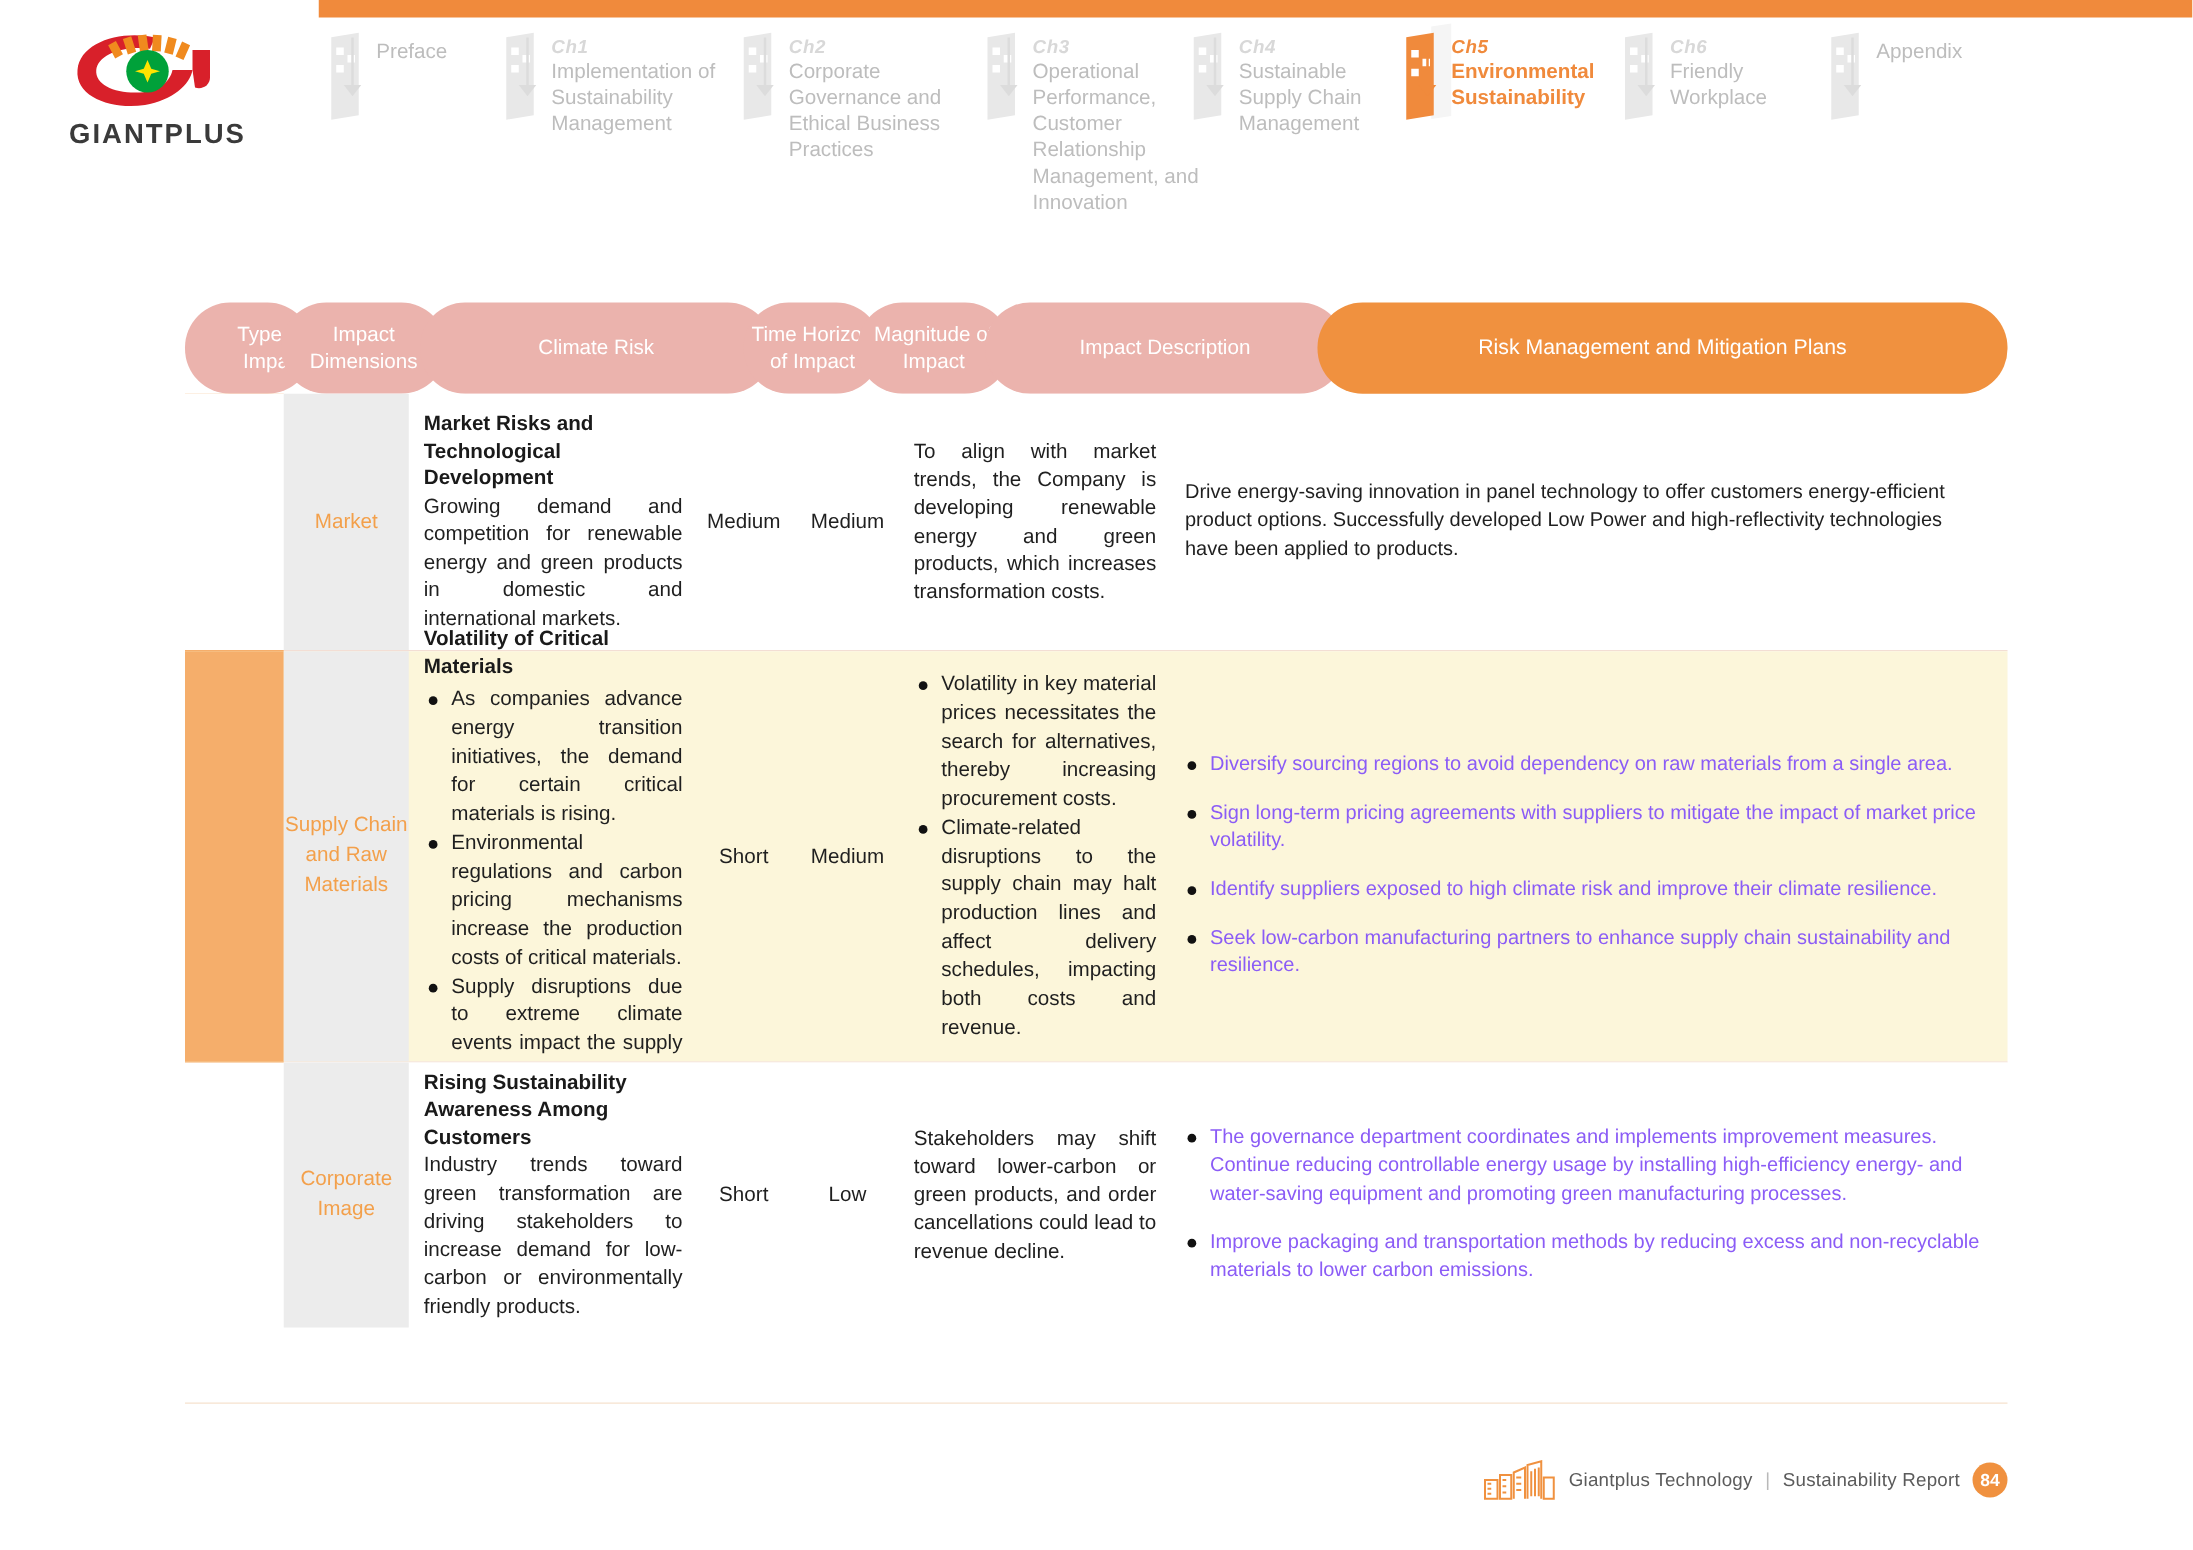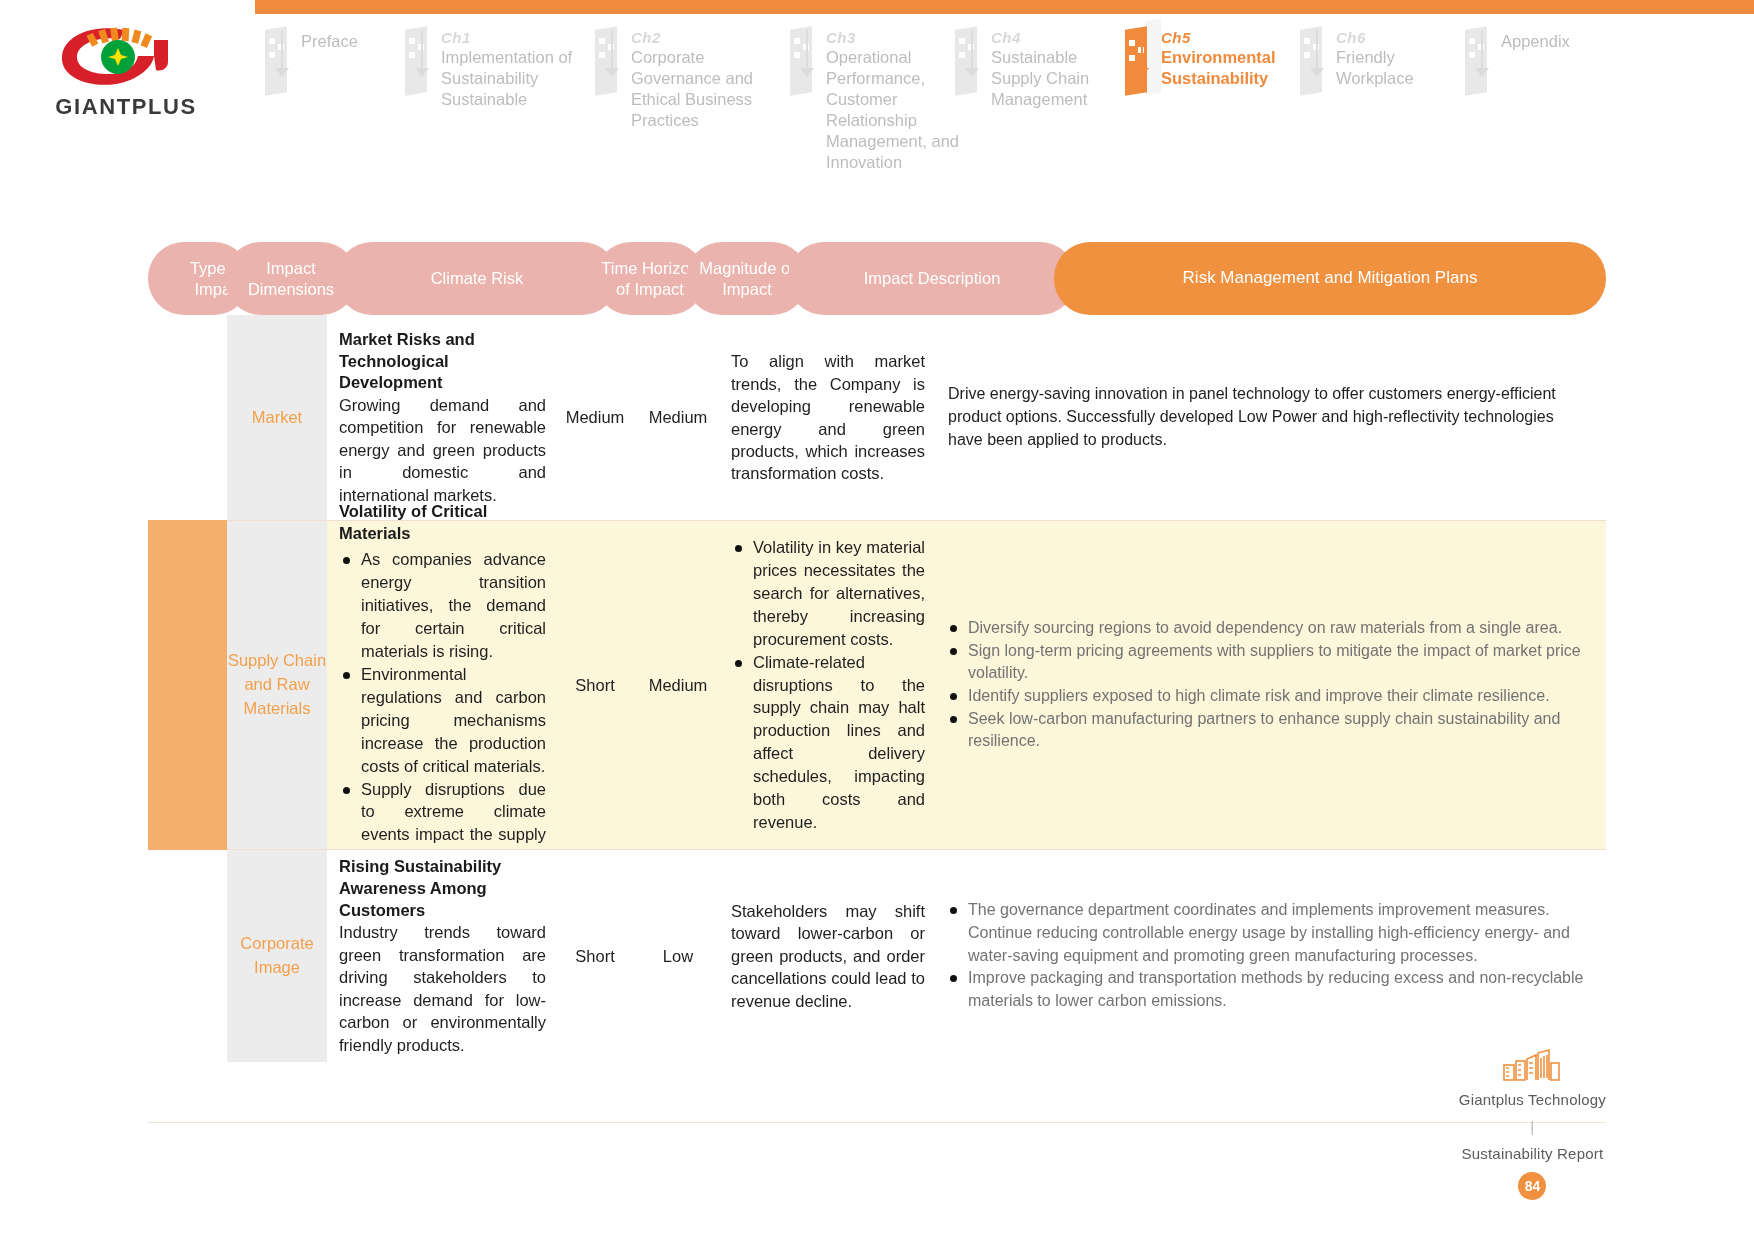--- a/index.html
+++ b/index.html
@@ -112,40 +112,41 @@
   ul.blist > li {
     position: relative; padding-left: 22px; font-size: 16.5px; color: #1F1F1F;
     line-height: 1.39; text-align: justify; text-align-last: left;
   }
   ul.blist > li::before {
     content: ""; position: absolute; left: 4px; top: 9px;
     width: 7px; height: 7px; border-radius: 50%; background: #111;
   }
   ul.plist { list-style: none; }
   ul.plist > li {
-    position: relative; padding-left: 20px; font-size: 16px; color: #737373;
+    position: relative; padding-left: 20px; font-size: 16px; color: #8b5cf6;
     line-height: 1.42;
+    margin-top: 16px;
   }
   ul.plist > li::before {
     content: ""; position: absolute; left: 2px; top: 8px;
     width: 7px; height: 7px; border-radius: 50%; background: #111;
   }
 
   .rowsep { height: 1px; background: #F3DED4; margin-left: 79px; }
 
   
   .footer {
     position: absolute; left: 0; bottom: 40px; width: 1754px; height: 46px;
   }
   .frule {
     position: absolute; left: 148px; top: -32px; width: 1458px; height: 1px;
     background: #F6E2CE;
   }
   .fwrap {
-    position: absolute; right: 148px; bottom: 0; display: flex; align-items: center; gap: 10px; flex-direction: column;
+    position: absolute; right: 148px; bottom: 0; display: flex; align-items: center; gap: 10px;
   }
   .ftext { font-size: 15px; color: #5B5B5B; letter-spacing: .2px; }
   .fsep { color: #B9B9B9; }
   .pgnum {
     width: 28px; height: 28px; border-radius: 50%; background: #F0913F;
     color: #ffffff; font-size: 14px; font-weight: bold;
     display: flex; align-items: center; justify-content: center;
   }
 </style>
 </head>
@@ -194,21 +195,21 @@
       <div class="bldg">
         <div class="tower"></div>
         <div class="win" style="left:14px;top:10px;"></div>
         <div class="win" style="left:23px;top:16px;"></div>
         <div class="win" style="left:14px;top:24px;"></div>
         <div class="arrow"></div>
           <div class="arrowhead"></div>
       </div>
       <div class="navtxt">
         <div class="chnum">Ch1</div>
-        <div class="chlabel">Implementation of Sustainability Sustainable</div>
+        <div class="chlabel">Implementation of Sustainability Management</div>
       </div>
     </div>
 
     <div class="navtab" style="left:330px;width:195px;">
       <div class="bldg">
         <div class="tower"></div>
         <div class="win" style="left:14px;top:10px;"></div>
         <div class="win" style="left:23px;top:16px;"></div>
         <div class="win" style="left:14px;top:24px;"></div>
         <div class="arrow"></div>

